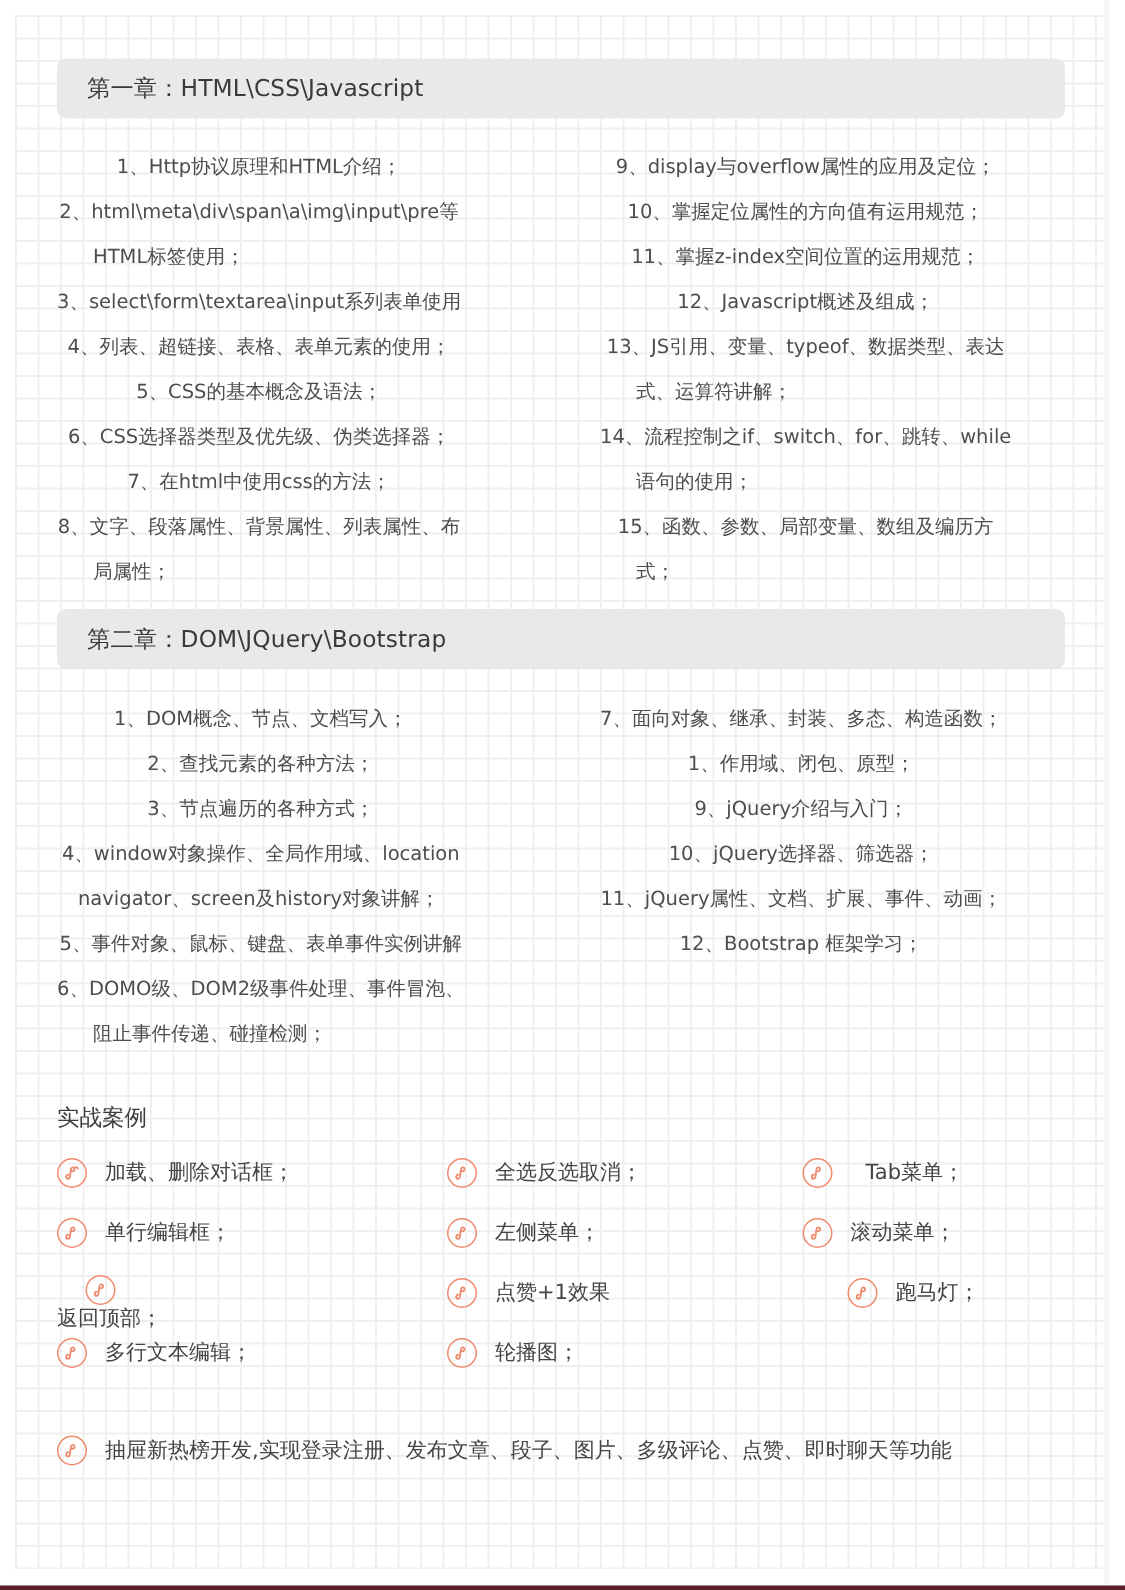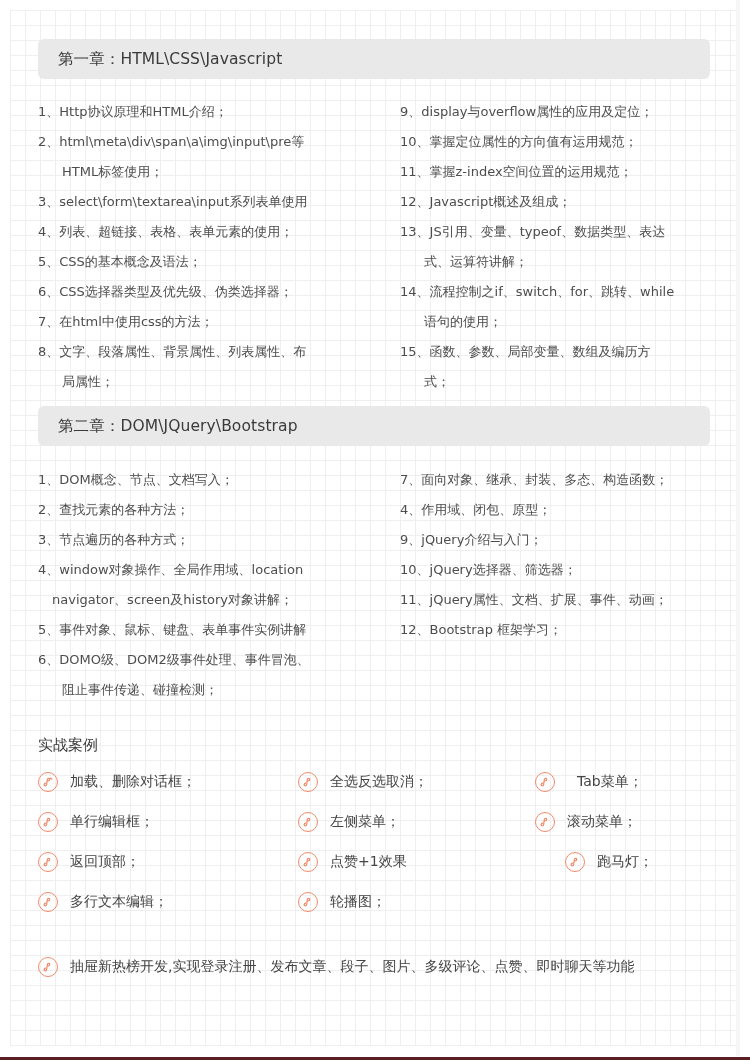--- a/index.html
+++ b/index.html
@@ -32,21 +32,21 @@
     background: #e9e9e9; border-radius: 6px;
     display: flex; align-items: center;
   }
   .chapter-title {
     margin-left: 20px; font-size: 15.5px; color: #3a3a3a; letter-spacing: 0.1px;
   }
 
   .col {
     position: absolute; font-size: 13px; line-height: 30px; color: #4d4d4d;
   }
-  .col .item { white-space: nowrap; }
+  .col .item { white-space: nowrap; text-align: center; }
   .col .cont { padding-left: 24px; white-space: nowrap; }
 
   .section-title {
     position: absolute; left: 38px; top: 736px; font-size: 15px; color: #3d3d3d;
   }
 
   .case {
     position: absolute; display: flex; align-items: center;
     font-size: 14px; color: #444; height: 24px; white-space: nowrap;
   }
@@ -107,21 +107,21 @@
     <div class="item">3、节点遍历的各种方式；</div>
     <div class="item">4、window对象操作、全局作用域、location</div>
     <div class="cont" style="padding-left:14px;">navigator、screen及history对象讲解；</div>
     <div class="item">5、事件对象、鼠标、键盘、表单事件实例讲解</div>
     <div class="item">6、DOMO级、DOM2级事件处理、事件冒泡、</div>
     <div class="cont">阻止事件传递、碰撞检测；</div>
   </div>
 
   <div class="col" style="left:400px; top:465px;">
     <div class="item">7、面向对象、继承、封装、多态、构造函数；</div>
-    <div class="item">4、作用域、闭包、原型；</div>
+    <div class="item">1、作用域、闭包、原型；</div>
     <div class="item">9、jQuery介绍与入门；</div>
     <div class="item">10、jQuery选择器、筛选器；</div>
     <div class="item">11、jQuery属性、文档、扩展、事件、动画；</div>
     <div class="item">12、Bootstrap 框架学习；</div>
   </div>
 
   <div class="section-title">实战案例</div>
 
   <div class="case" style="left:38px; top:770px;">
     <span class="icon">
@@ -172,21 +172,21 @@
   <div class="case" style="left:535px; top:810px;">
     <span class="icon">
         <svg viewBox="0 0 12 12">
           <path d="M2.2 8.8 C2.2 10.3 4.4 10.3 4.6 8.6 L5.3 3.6 C5.5 1.9 7.7 1.9 7.7 3.4 C7.7 4.4 6.9 4.9 6.2 4.9" stroke="#f08a6c" stroke-width="1.2" fill="none" stroke-linecap="round"></path>
           <path d="M3.6 7.1 C2.9 7.1 2.2 7.6 2.2 8.6" stroke="#f08a6c" stroke-width="1.2" fill="none" stroke-linecap="round"></path>
         </svg>
       </span>
     <span>滚动菜单；</span>
   </div>
 
-  <div class="case" style="left:38px; top:850px;">
+  <div class="case" style="left:38px; top:850px;flex-direction:column;">
     <span class="icon">
         <svg viewBox="0 0 12 12">
           <path d="M2.2 8.8 C2.2 10.3 4.4 10.3 4.6 8.6 L5.3 3.6 C5.5 1.9 7.7 1.9 7.7 3.4 C7.7 4.4 6.9 4.9 6.2 4.9" stroke="#f08a6c" stroke-width="1.2" fill="none" stroke-linecap="round"></path>
           <path d="M3.6 7.1 C2.9 7.1 2.2 7.6 2.2 8.6" stroke="#f08a6c" stroke-width="1.2" fill="none" stroke-linecap="round"></path>
         </svg>
       </span>
     <span>返回顶部；</span>
   </div>
   <div class="case" style="left:298px; top:850px;">
     <span class="icon">

